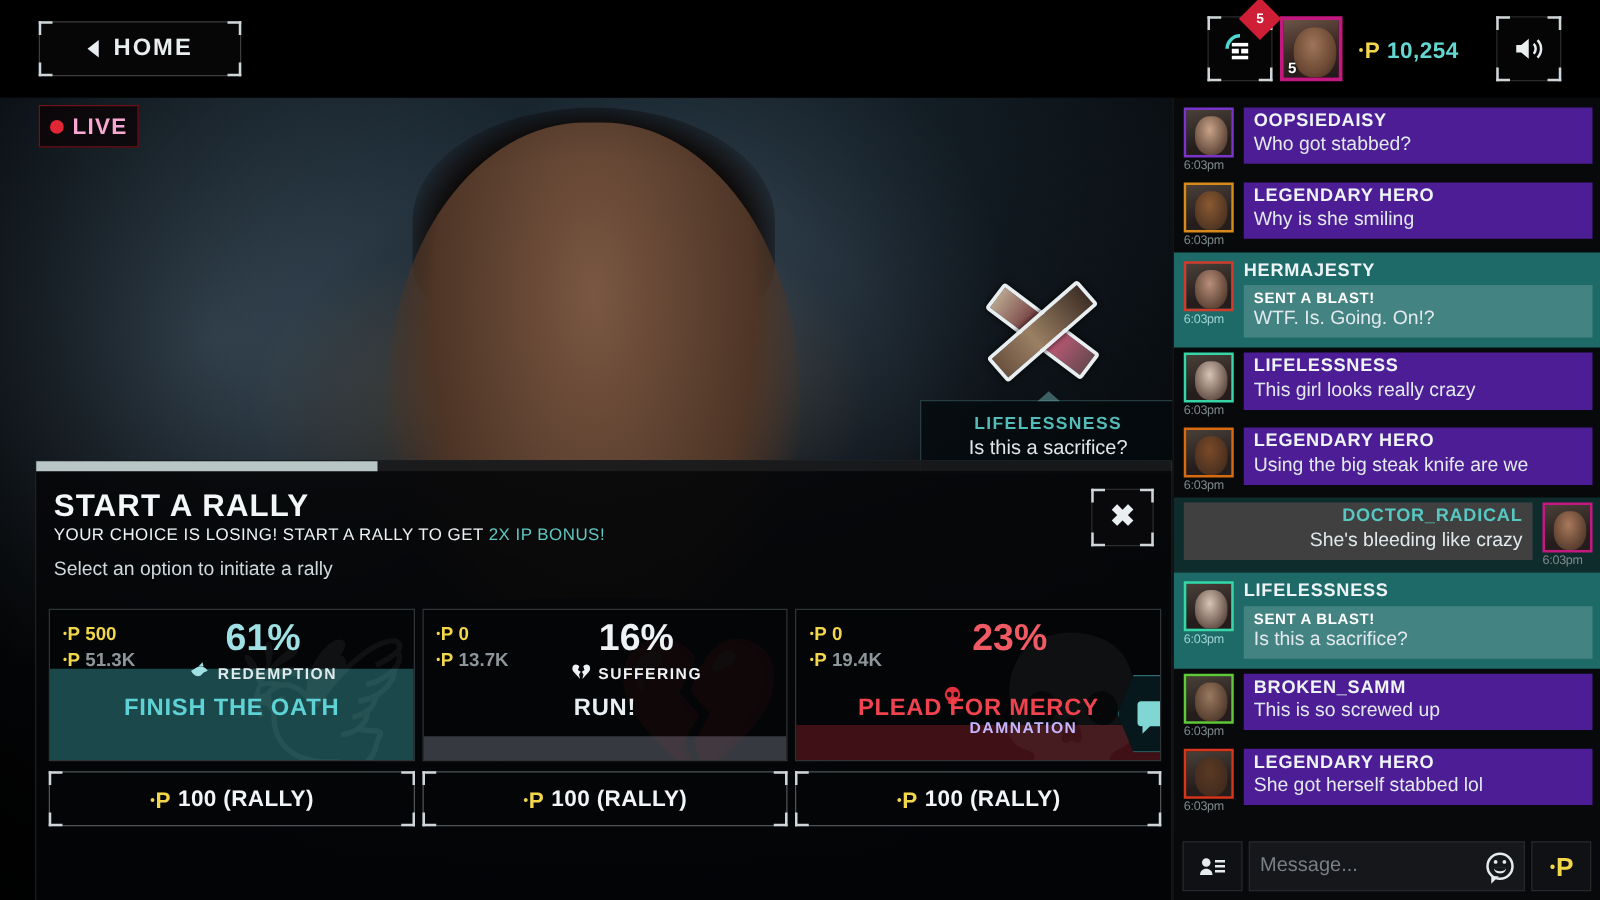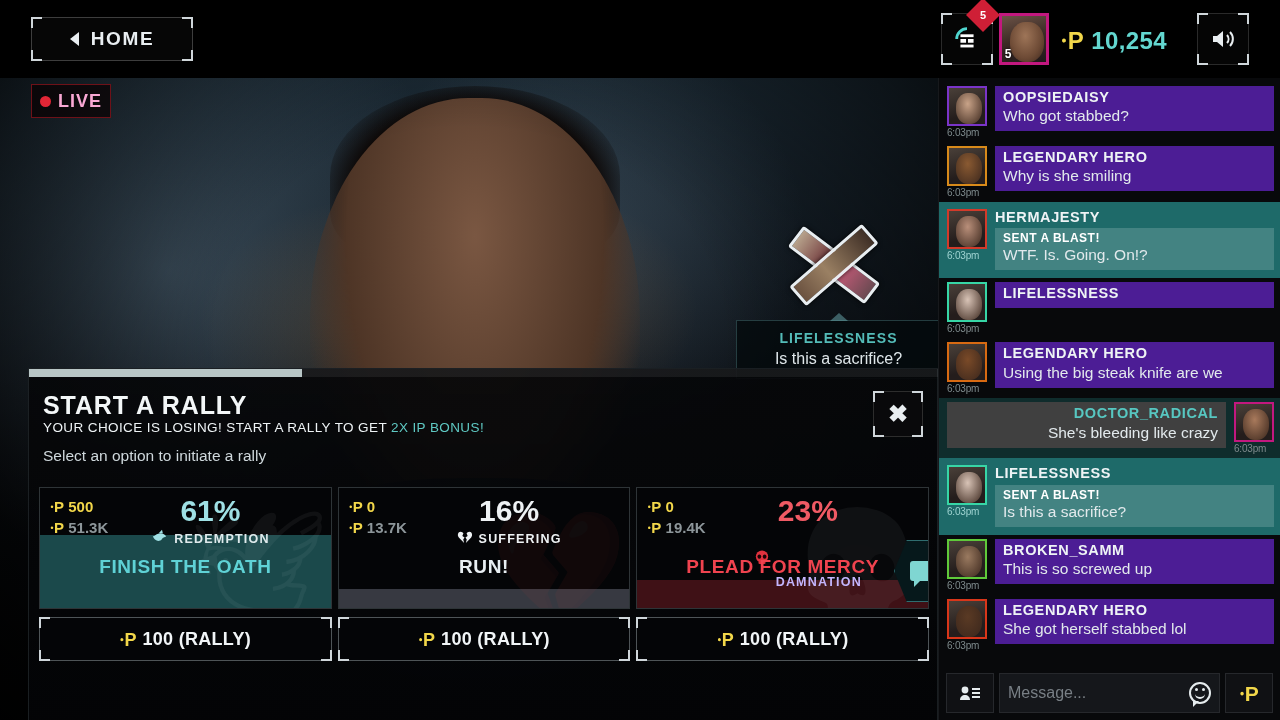--- a/index.html
+++ b/index.html
@@ -45,21 +45,21 @@
   .avatar-hud {
     width:50px; height:52px; border:3px solid #c2187f;
     background:linear-gradient(165deg,#6c5347 0%,#3a2a24 50%,#20181a 100%);
     position:relative; overflow:hidden; margin-left:6px;
   }
   .avatar-hud .face {
     position:absolute; left:8px; top:6px; width:34px; height:40px; border-radius:45%;
     background:radial-gradient(ellipse at 45% 35%, #9e7558 0%, #6d4a35 60%, #3a261c 100%);
   }
   .avatar-hud .lvl { position:absolute; left:3px; bottom:1px; font-size:12px; font-weight:bold; color:#fff; text-shadow:0 0 3px #000;}
-  .ip-amount { font-size:24px; font-weight:bold; color:#63d7d0; margin-left:12px; letter-spacing:0.4px;}
+  .ip-amount { font-size:18px; font-weight:bold; color:#63d7d0; margin-left:12px; letter-spacing:0.4px;}
   .ip-rune { font-weight:bold; color:#f2d74a; display:inline-block; }
   .speaker-box { margin-left:30px; margin-right:31px; }
 
   
   #video {
     position:absolute; left:0; top:78px; width:938px; height:642px;
     overflow:hidden;
     background:#06080a;
   }
   .vid-bg {
@@ -477,20 +477,21 @@
       </div>
       <div class="msg">
         <div class="ava-wrap">
           <div class="ava" style="border-color:#37d6a6">
             <span class="f" style="background:radial-gradient(ellipse at 45% 35%, #d8c3b6 0%, #3a261c 100%)"></span>
           </div>
           <span class="ts">6:03pm</span>
         </div>
         <div class="bod">
           <div class="nm">LIFELESSNESS</div>
+          <div class="tx">This girl looks really crazy</div>
         </div>
       </div>
       <div class="msg">
         <div class="ava-wrap">
           <div class="ava" style="border-color:#d86a12">
             <span class="f" style="background:radial-gradient(ellipse at 45% 35%, #7a4a28 0%, #3a261c 100%)"></span>
           </div>
           <span class="ts">6:03pm</span>
         </div>
         <div class="bod">

